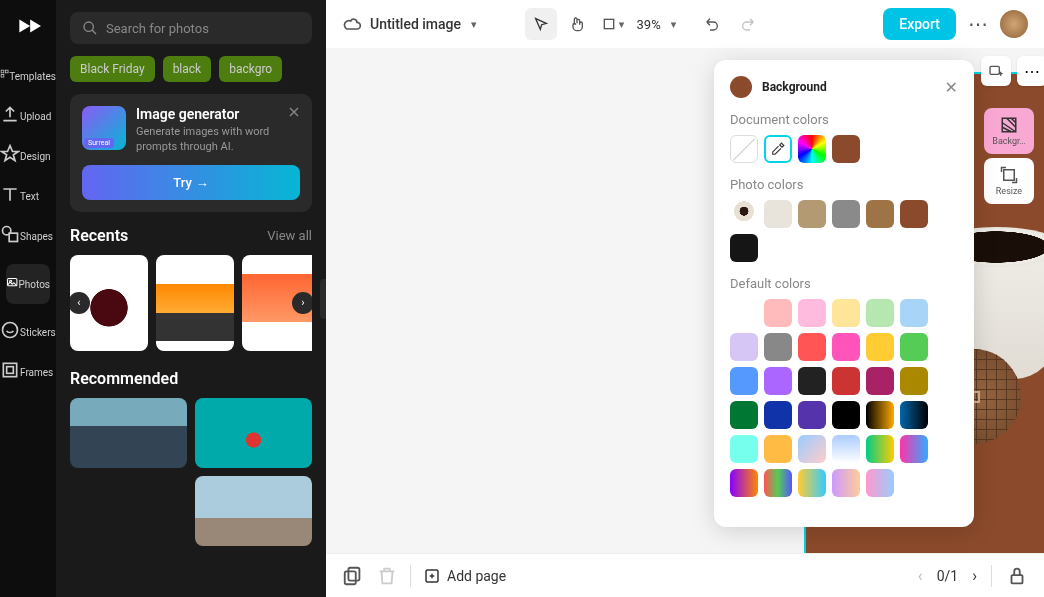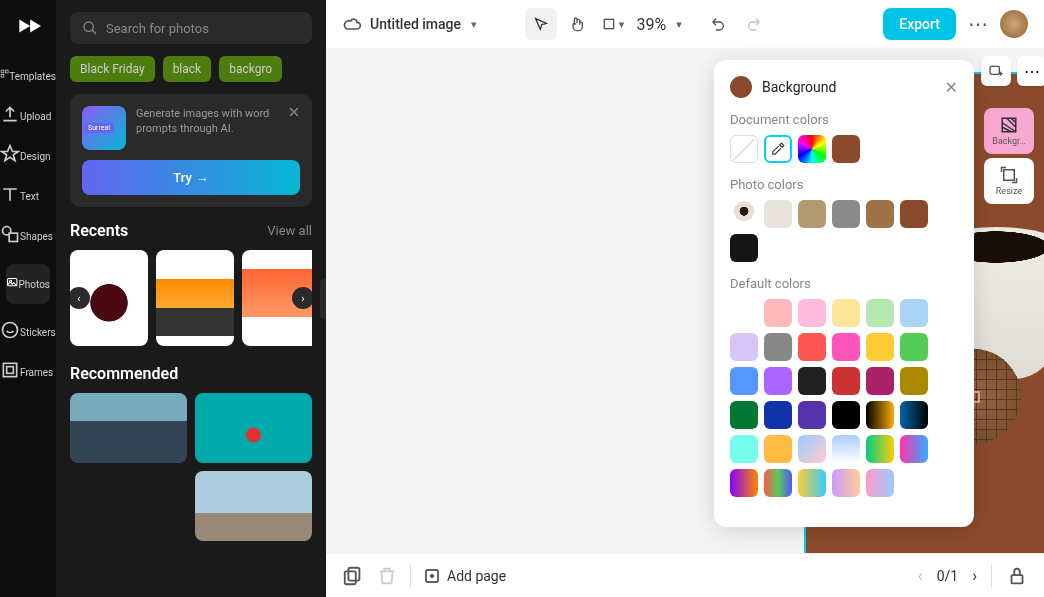--- a/index.html
+++ b/index.html
@@ -10,21 +10,21 @@
 .nav-item.active{background:#232323;border-radius:8px;width:44px;margin:8px auto}
 .nav-icon{width:20px;height:20px;margin-bottom:4px;display:flex;align-items:center;justify-content:center}
 .sidebar{width:270px;background:#1a1a1a;padding:12px 14px;overflow-y:auto;flex-shrink:0;position:relative}
 .search{background:#2a2a2a;border-radius:8px;padding:8px 12px;display:flex;align-items:center;color:#888;font-size:13px;margin-bottom:12px}
 .search-icon{width:16px;height:16px;margin-right:8px}
 .tags{display:flex;gap:8px;overflow:hidden;margin-bottom:12px}
 .tag{background:#4d7c0f;color:#ccc;font-size:12px;padding:6px 10px;border-radius:6px;white-space:nowrap;flex-shrink:0}
 .promo{background:#2a2a2a;border-radius:10px;padding:12px;margin-bottom:14px;position:relative}
 .promo-top{display:flex;gap:10px}
 .promo-img{width:44px;height:44px;border-radius:8px;background:linear-gradient(135deg,#8b5cf6,#06b6d4);position:relative;overflow:hidden;flex-shrink:0}
-.promo-badge{position:absolute;bottom:17px;left:2px;background:#6366f1;color:#fff;font-size:7px;padding:1px 4px;border-radius:3px}
+.promo-badge{position:absolute;bottom:2px;left:2px;background:#6366f1;color:#fff;font-size:7px;padding:1px 4px;border-radius:3px}
 .promo-txt{flex:1}
 .promo-title{color:#fff;font-size:14px;font-weight:600;margin-bottom:2px}
 .promo-desc{color:#999;font-size:11px;line-height:1.4}
 .promo-close{position:absolute;top:10px;right:10px;color:#888;width:16px;height:16px;cursor:pointer}
 .try-btn{background:linear-gradient(90deg,#6366f1,#06b6d4);color:#fff;border:none;border-radius:8px;padding:10px;width:100%;font-size:13px;font-weight:500;margin-top:10px;cursor:pointer;display:flex;align-items:center;justify-content:center;gap:4px}
 .section-head{display:flex;justify-content:space-between;align-items:center;margin-bottom:10px}
 .section-title{color:#fff;font-size:16px;font-weight:600}
 .view-all{color:#888;font-size:13px;cursor:pointer}
 .thumbs{display:flex;gap:8px;overflow:hidden;margin-bottom:18px;position:relative}
 .thumb{width:78px;height:96px;border-radius:8px;background:#fff;flex-shrink:0;overflow:hidden;position:relative}
@@ -35,41 +35,41 @@
 .grid-item{height:70px;border-radius:8px;background:#333}
 .handle{position:absolute;right:-6px;top:50%;transform:translateY(-50%);width:12px;height:40px;background:#2a2a2a;border-radius:4px;z-index:5}
 .main{flex:1;display:flex;flex-direction:column;background:#fff;position:relative}
 .topbar{height:48px;display:flex;align-items:center;padding:16px 16px;gap:8px;border-bottom:0}
 .cloud{width:20px;height:20px;color:#555}
 .doc-title{font-size:14px;color:#333;font-weight:500}
 .chev{color:#666;font-size:11px;margin-left:2px}
 .tb-group{display:flex;align-items:center;gap:4px;margin-left:auto}
 .tb-btn{width:32px;height:32px;display:flex;align-items:center;justify-content:center;border-radius:6px;color:#555;cursor:pointer}
 .tb-btn.active{background:#f0f0f0}
-.zoom{font-size:16px;color:#333;padding:0 4px}
+.zoom{font-size:13px;color:#333;padding:0 4px}
 .export-btn{background:#00c4e6;color:#fff;border:none;padding:8px 16px;border-radius:8px;font-size:14px;font-weight:500;cursor:pointer}
 .more{font-size:20px;color:#555;padding:0 8px;cursor:pointer}
 .avatar{width:28px;height:28px;border-radius:50%;background:radial-gradient(#d4a574,#8b6239)}
 .canvas-area{flex:1;background:#f5f5f5;position:relative;overflow:hidden}
 .page-label{position:absolute;top:12px;left:478px;font-size:12px;color:#666;display:flex;gap:4px;align-items:center}
 .page-label input{border:none;background:#e8e8e8;padding:2px 6px;font-size:12px;width:60px;border-radius:3px}
 .canvas-tools{position:absolute;top:8px;left:655px;display:flex;gap:6px;z-index:3}
 .ct-btn{width:30px;height:30px;background:#fff;border-radius:6px;box-shadow:0 1px 3px rgba(0,0,0,.1);display:flex;align-items:center;justify-content:center;cursor:pointer}
 .canvas{position:absolute;top:24px;left:478px;width:418px;height:490px;border:2px solid #00d4e6}
 .canvas-bg{width:100%;height:100%;background:#8b4a2b;position:relative;overflow:hidden}
 .cup{position:absolute;top:145px;left:120px;width:150px;height:180px}
 .cup-body{position:absolute;width:120px;height:140px;background:linear-gradient(#f0ede8,#e0dcd4);border-radius:8px 8px 42px 42px;top:20px;left:10px}
 .cup-rim{position:absolute;width:134px;height:40px;border-radius:50%;background:radial-gradient(ellipse at center,#1a0f08 0%,#1a0f08 55%,#f0ede8 56%,#d8d4cc 100%);top:8px;left:3px}
 .lid{position:absolute;top:130px;left:0;width:95px;height:95px;border-radius:50%;background:radial-gradient(#9e6b47,#6b4326);overflow:hidden}
 .lid-grid{position:absolute;inset:0;background-image:linear-gradient(#5a3820 1px,transparent 1px),linear-gradient(90deg,#5a3820 1px,transparent 1px);background-size:10px 10px}
 .lid-sq{position:absolute;top:42px;left:42px;width:12px;height:12px;border:2px solid #d0b090}
 .popup{position:absolute;top:0;right:0;width:260px;background:#fff;border-radius:12px;box-shadow:0 4px 24px rgba(0,0,0,.15);padding:16px;z-index:10}
 .popup-head{display:flex;align-items:center;gap:10px;margin-bottom:14px}
 .popup-dot{width:22px;height:22px;border-radius:50%;background:#8b4a2b}
-.popup-title{font-size:14px;font-weight:400;color:#222;flex:1}
+.popup-title{font-size:12px;font-weight:700;color:#222;flex:1}
 .popup-close{color:#888;font-size:16px;cursor:pointer}
 .color-label{font-size:13px;color:#888;margin-bottom:8px}
 .swatches{display:flex;flex-wrap:wrap;gap:6px;margin-bottom:14px}
 .sw{width:28px;height:28px;border-radius:6px;cursor:pointer;flex-shrink:0}
 .sw-none{background:#fff;border:1px solid #ddd;position:relative}
 .sw-none::after{content:"";position:absolute;top:50%;left:-2px;right:-2px;height:1px;background:#ccc;transform:rotate(-45deg)}
 .sw-eyedropper{border:2px solid #00d4e6;background:#fff;display:flex;align-items:center;justify-content:center}
 .sw-rainbow{background:conic-gradient(red,yellow,lime,cyan,blue,magenta,red)}
 .right-tools{position:absolute;top:60px;right:10px;width:50px;display:flex;flex-direction:column;gap:4px;z-index:5}
 .rt-item{background:#f0f0f0;border-radius:8px;padding:8px 4px;display:flex;flex-direction:column;align-items:center;font-size:9px;color:#555;cursor:pointer}
@@ -182,20 +182,21 @@
     <div class="promo-close">
       <svg viewBox="0 0 24 24" fill="none" stroke="#888" stroke-width="2">
           <path d="M6 6l12 12M6 18L18 6"></path>
         </svg>
     </div>
     <div class="promo-top">
       <div class="promo-img">
           <div class="promo-badge">Surreal</div>
         </div>
       <div class="promo-txt">
+        <div class="promo-title">Image generator</div>
         <div class="promo-desc">Generate images with word prompts through AI.</div>
       </div>
     </div>
     <button class="try-btn">
         <span>Try</span>
         <span>→</span>
       </button>
   </div>
   <div class="section-head">
     <div class="section-title">Recents</div>

